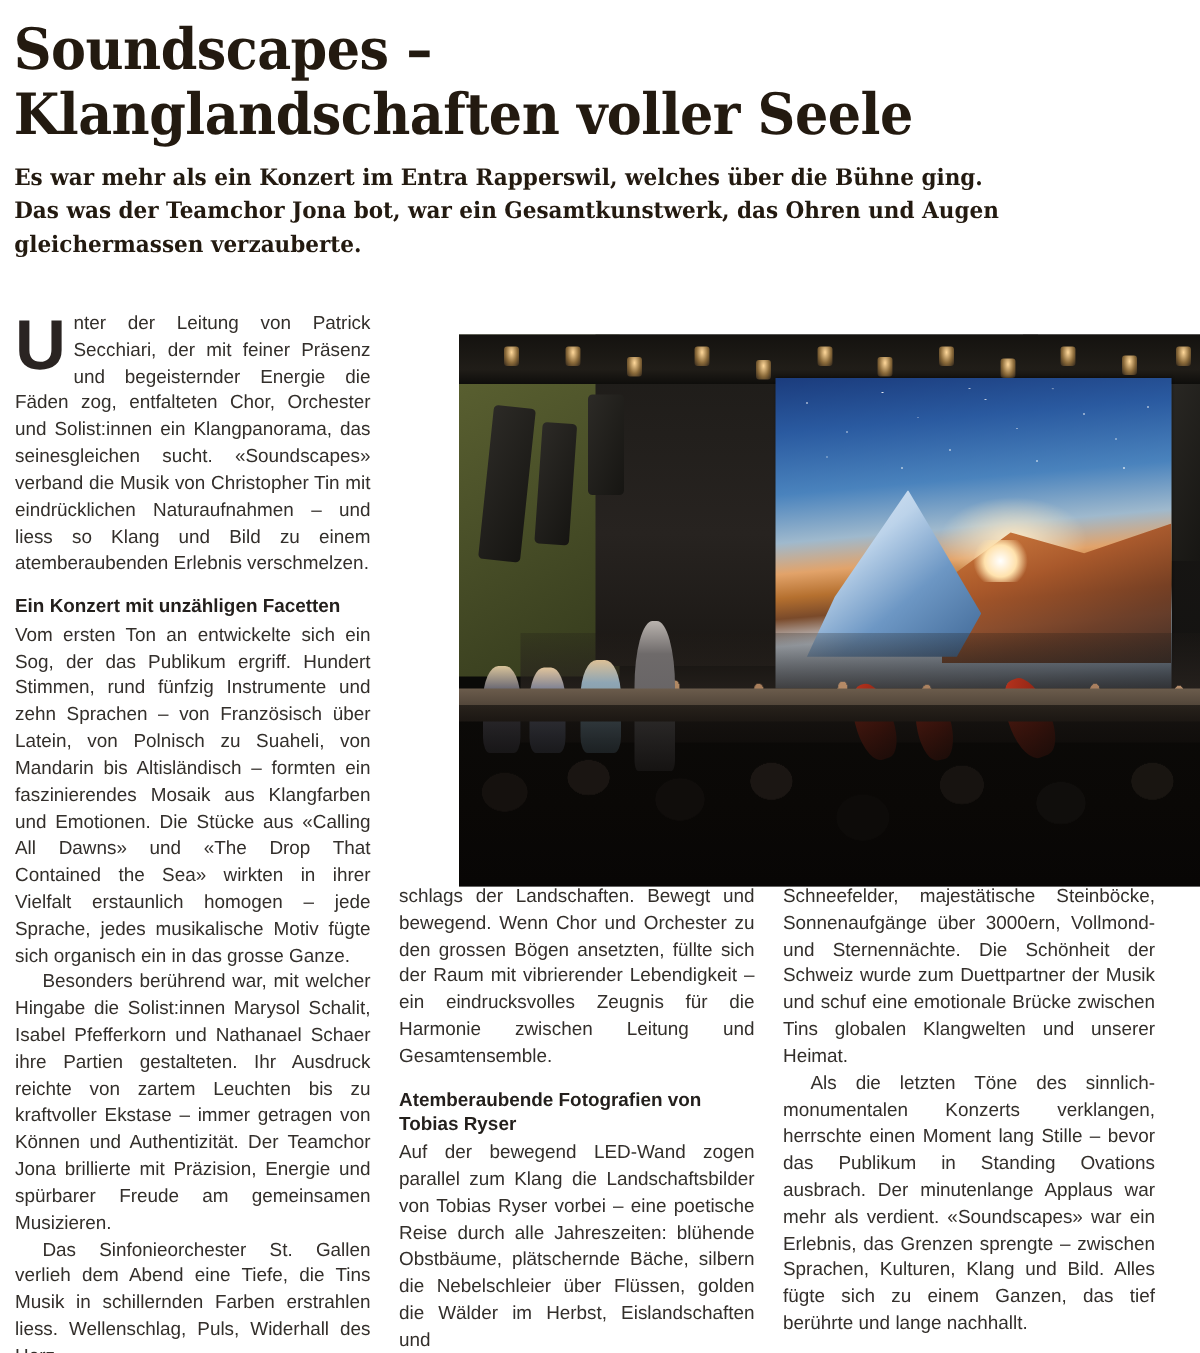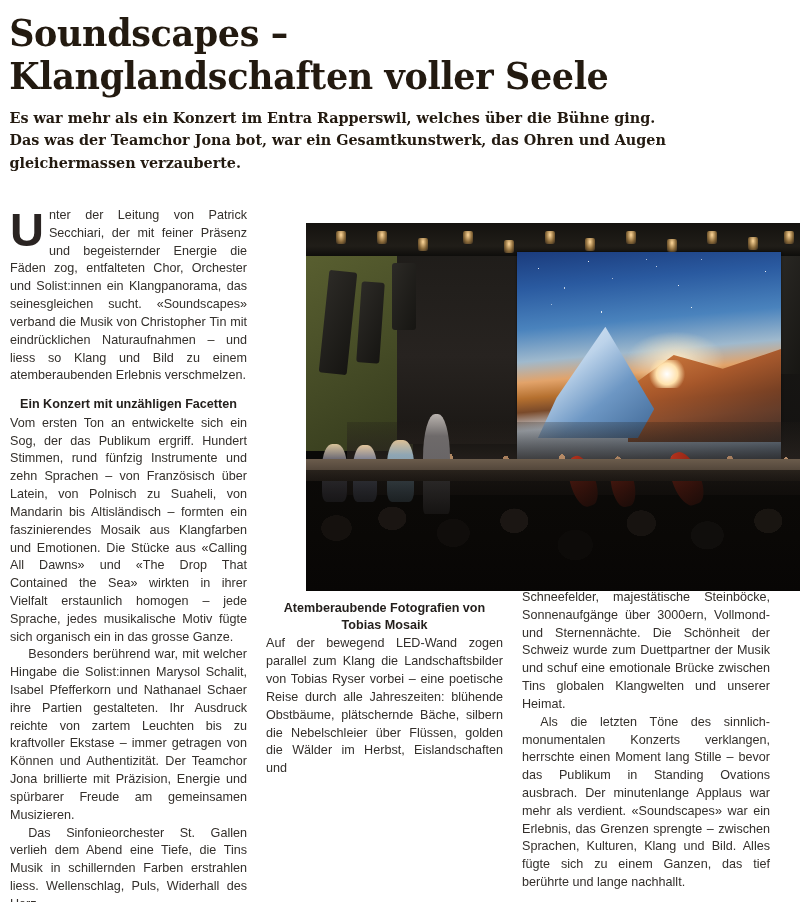--- a/index.html
+++ b/index.html
@@ -233,21 +233,21 @@
     hyphens: none;
   }
   .col p + p { text-indent: 1.45em; }
 
   .col h3 {
     margin: 11px 0 2px 0;
     font-size: 12.6px;
     font-weight: 700;
     line-height: 1.33;
     color: #231f1c;
-    text-align: center;
+    text-align: left;
   }
   .col h3:first-child { margin-top: 0; }
 
   .dropcap-para { position: relative; }
   .dropcap {
     float: left;
     font-family: "Liberation Sans", sans-serif;
     font-weight: 700;
     font-size: 47px;
     line-height: 0.83;
@@ -331,21 +331,22 @@
     <div class="col col-1">
       <p class="dropcap-para"><span class="dropcap">U</span><span>nter der Leitung von Patrick Secchiari, der mit feiner Präsenz und begeisternder Energie die Fäden zog, entfalteten Chor, Orchester und Solist:innen ein Klangpanorama, das seinesgleichen sucht. «Soundscapes» verband die Musik von Christopher Tin mit eindrücklichen Naturaufnahmen – und liess so Klang und Bild zu einem atemberaubenden Erlebnis verschmelzen.</span></p>
       <h3>Ein Konzert mit unzähligen Facetten</h3>
       <p style="text-indent:0">Vom ersten Ton an entwickelte sich ein Sog, der das Publikum ergriff. Hundert Stimmen, rund fünfzig Instrumente und zehn Sprachen – von Französisch über Latein, von Polnisch zu Suaheli, von Mandarin bis Altisländisch – formten ein faszinierendes Mosaik aus Klangfarben und Emotionen. Die Stücke aus «Calling All Dawns» und «The Drop That Contained the Sea» wirkten in ihrer Vielfalt erstaunlich homogen – jede Sprache, jedes musikalische Motiv fügte sich organisch ein in das grosse Ganze.</p>
       <p>Besonders berührend war, mit welcher Hingabe die Solist:innen Marysol Schalit, Isabel Pfefferkorn und Nathanael Schaer ihre Partien gestalteten. Ihr Ausdruck reichte von zartem Leuchten bis zu kraftvoller Ekstase – immer getragen von Können und Authentizität. Der Teamchor Jona brillierte mit Präzision, Energie und spürbarer Freude am gemeinsamen Musizieren.</p>
       <p>Das Sinfonieorchester St. Gallen verlieh dem Abend eine Tiefe, die Tins Musik in schillernden Farben erstrahlen liess. Wellenschlag, Puls, Widerhall des Herz-</p>
     </div>
 
     <div class="col col-2">
       <span class="photo-spacer" style="height:382px"></span>
-      <h3>Atemberaubende Fotografien von Tobias Mosaik</h3>
+      <p style="text-indent:0">schlags der Landschaften. Bewegt und bewegend. Wenn Chor und Orchester zu den grossen Bögen ansetzten, füllte sich der Raum mit vibrierender Lebendigkeit – ein eindrucksvolles Zeugnis für die Harmonie zwischen Leitung und Gesamtensemble.</p>
+      <h3>Atemberaubende Fotografien von Tobias Ryser</h3>
       <p style="text-indent:0">Auf der bewegend LED-Wand zogen parallel zum Klang die Landschaftsbilder von Tobias Ryser vorbei – eine poetische Reise durch alle Jahreszeiten: blühende Obstbäume, plätschernde Bäche, silbern die Nebelschleier über Flüssen, golden die Wälder im Herbst, Eislandschaften und</p>
     </div>
 
     <div class="col col-3">
       <span class="photo-spacer" style="height:382px"></span>
       <p style="text-indent:0">Schneefelder, majestätische Steinböcke, Sonnenaufgänge über 3000ern, Vollmond- und Sternennächte. Die Schönheit der Schweiz wurde zum Duettpartner der Musik und schuf eine emotionale Brücke zwischen Tins globalen Klangwelten und unserer Heimat.</p>
       <p>Als die letzten Töne des sinnlich-monumentalen Konzerts verklangen, herrschte einen Moment lang Stille – bevor das Publikum in Standing Ovations ausbrach. Der minutenlange Applaus war mehr als verdient. «Soundscapes» war ein Erlebnis, das Grenzen sprengte – zwischen Sprachen, Kulturen, Klang und Bild. Alles fügte sich zu einem Ganzen, das tief berührte und lange nachhallt.</p>
     </div>
 
   </div>

